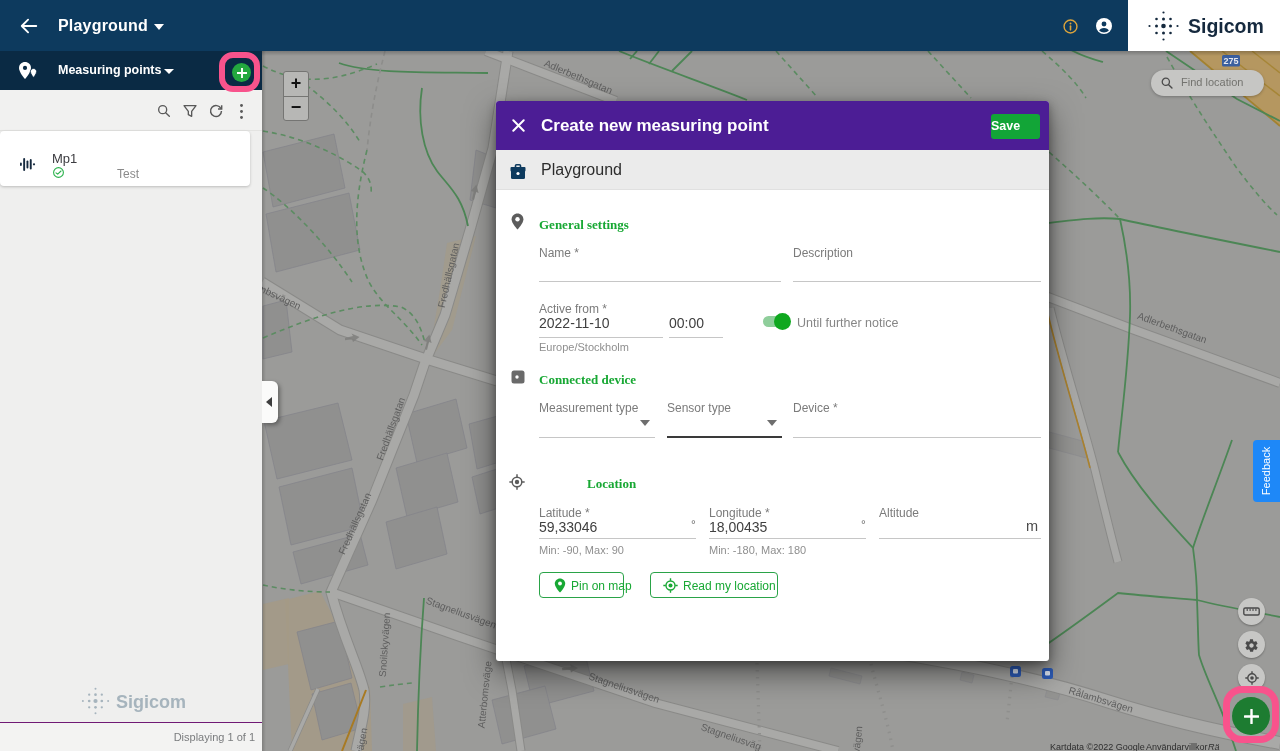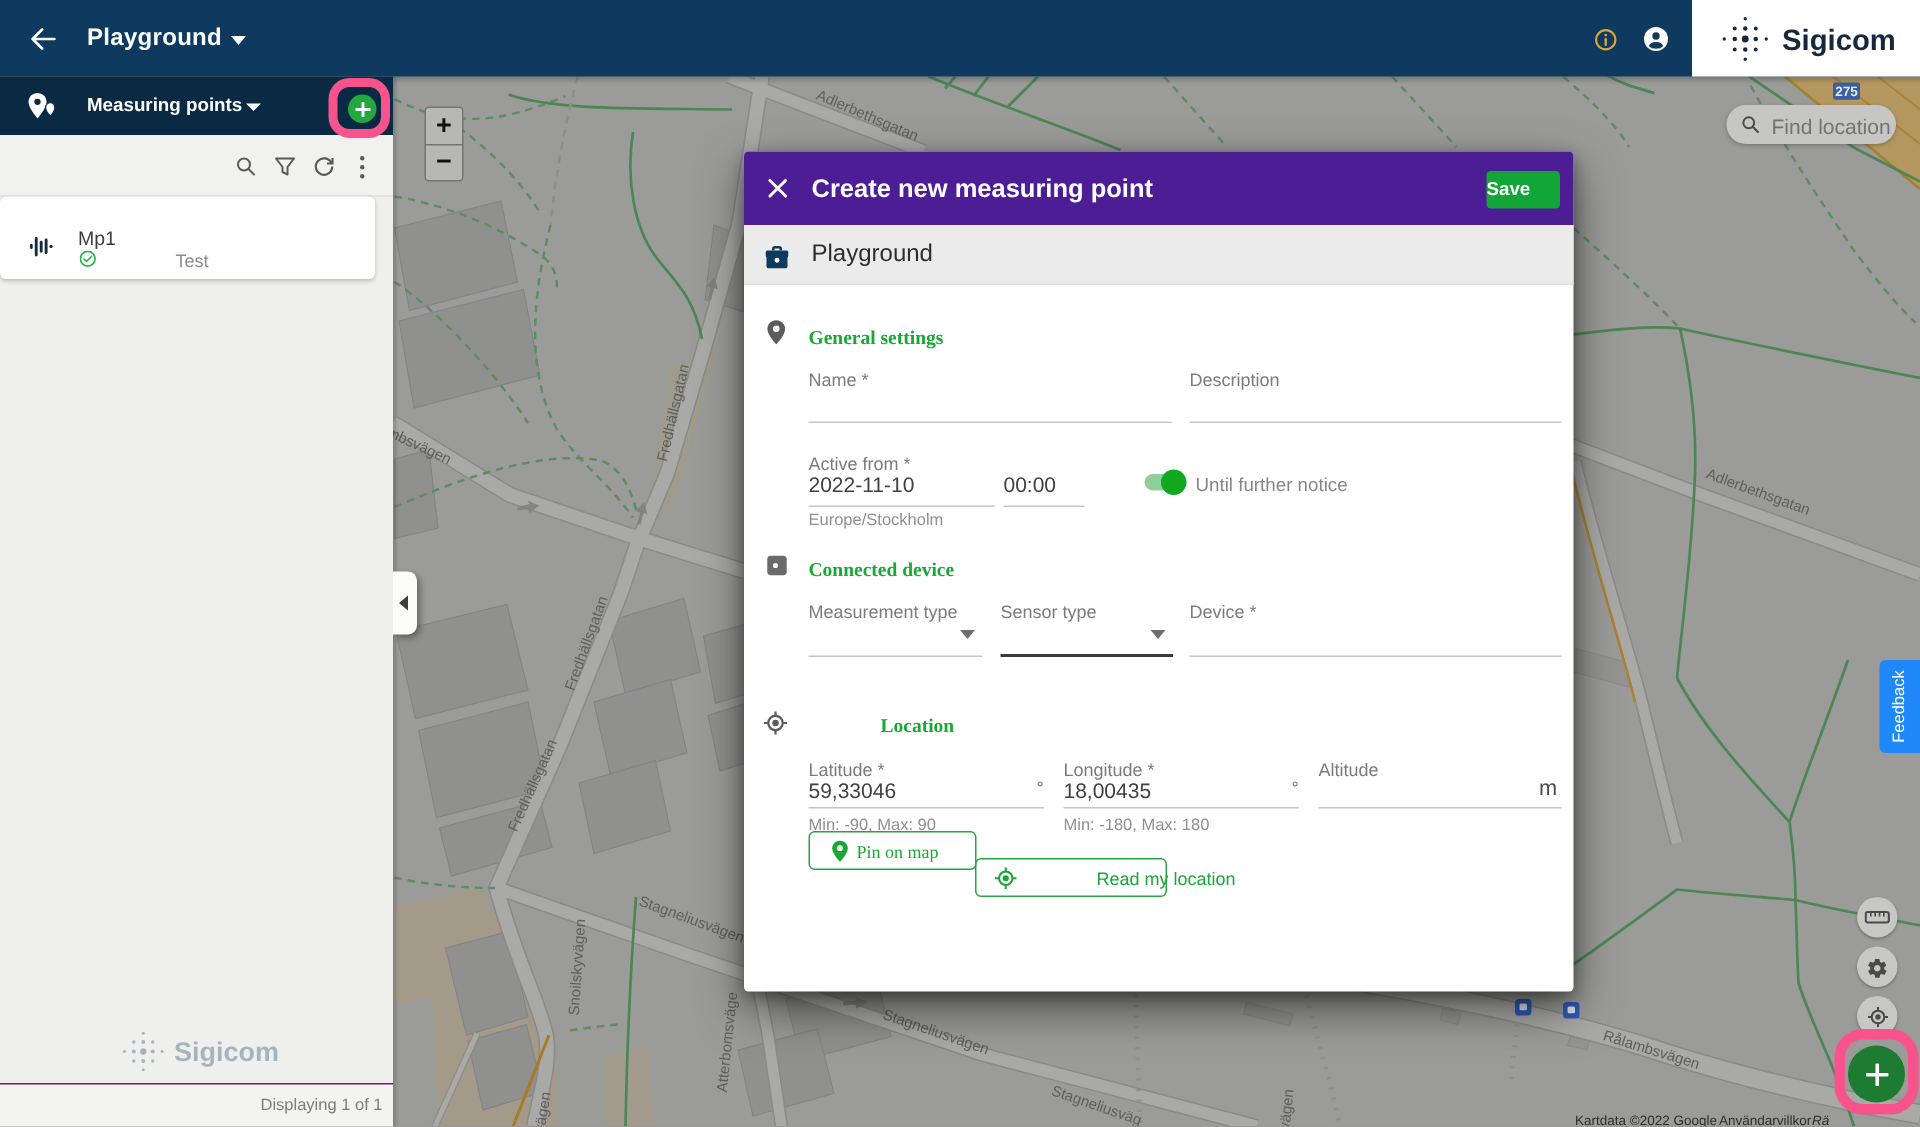--- a/index.html
+++ b/index.html
@@ -33,21 +33,21 @@
   #collapse-tab .tri{position:absolute;left:4px;top:16px;width:0;height:0;
         border-top:5px solid transparent;border-bottom:5px solid transparent;
         border-right:6px solid #3e3e3e;}
   
   #zoomctl{left:283px;top:71px;width:24px;height:48px;background:#b7b7b5;z-index:10;
            border:1px solid #757573;border-radius:3px;color:#111;}
   #zoomctl .zc{position:absolute;left:0;width:24px;height:24px;text-align:center;
                font-size:18px;font-weight:bold;line-height:23px;}
   #findloc{left:1151px;top:70px;width:113px;height:26px;border-radius:13px;background:#c6c6c4;
            z-index:10;box-shadow:0 1px 3px rgba(0,0,0,.25);}
-  #findloc .t{position:absolute;left:30px;top:6px;font-size:14px;color:#73736f;}
+  #findloc .t{position:absolute;left:30px;top:6px;font-size:11px;color:#73736f;}
   .mapbtn{width:27px;height:27px;border-radius:50%;background:#c7c7c5;z-index:10;
           box-shadow:0 1px 2px rgba(0,0,0,.3);}
   #fab{left:1232px;top:697px;width:38px;height:38px;border-radius:50%;background:#1d7c31;z-index:11;}
   #leafbox{left:1284px;top:724px;width:20px;height:14px;background:rgba(207,207,205,0.88);z-index:12;
            font-size:9.5px;color:#31659f;padding-top:1px;padding-left:4px;box-sizing:border-box;overflow:hidden;}
   
   #ring1{left:219px;top:52px;width:41px;height:40px;border:6px solid #f8538c;border-radius:14px;
          z-index:50;box-sizing:border-box;}
   #ring2{left:1223px;top:686px;width:56px;height:57px;border:7px solid #f8538c;border-radius:19px;
          z-index:50;box-sizing:border-box;}
@@ -438,29 +438,29 @@
 <div class="uline" style="left:43px;top:437px;width:157px;"></div>
 <div class="fhint" style="left:43px;top:443px;">Min: -90, Max: 90</div>
 <div class="flabel" style="left:213px;top:405px;">Longitude *</div>
 <div class="fvalue" style="left:213px;top:418px;">18,00435</div>
 <div class="abs" style="left:365px;top:417px;font-size:12px;color:#6d6d6d;">°</div>
 <div class="uline" style="left:213px;top:437px;width:157px;"></div>
 <div class="fhint" style="left:213px;top:443px;">Min: -180, Max: 180</div>
 <div class="flabel" style="left:383px;top:405px;">Altitude</div>
 <div class="abs" style="left:530px;top:417px;font-size:14.5px;color:#4a4a4a;">m</div>
 <div class="uline" style="left:383px;top:437px;width:162px;"></div>
-<div class="gbtn" style="left:43px;top:453px;width:112px;font-family:Liberation Serif, serif;">
+<div class="gbtn" style="left:43px;top:471px;width:85px;">
 <svg style="position:absolute;left:14px;top:5px;" width="12" height="15" viewBox="0 0 13 17">
 <path d="M6.5,0.5 C3.2,0.5 0.6,3.1 0.6,6.3 C0.6,10.6 6.5,16.5 6.5,16.5 C6.5,16.5 12.4,10.6 12.4,6.3 C12.4,3.1 9.8,0.5 6.5,0.5 z" fill="#18a834"></path>
 <circle cx="6.5" cy="6.2" r="2.2" fill="#fff"></circle>
       </svg>
 <span style="position:absolute;left:31px;top:6px;">Pin on map</span>
     </div>
 <div class="gbtn" style="left:154px;top:471px;width:128px;">
 <svg style="position:absolute;left:12px;top:5px;" width="15" height="15" viewBox="0 0 14 14">
 <circle cx="7" cy="7" r="4.2" fill="none" stroke="#18a834" stroke-width="1.3"></circle>
 <circle cx="7" cy="7" r="1.9" fill="#18a834"></circle>
 <path d="M7,0.3 V2.6 M7,11.4 V13.7 M0.3,7 H2.6 M11.4,7 H13.7" stroke="#18a834" stroke-width="1.3"></path>
       </svg>
-<span style="position:absolute;left:32px;top:6px;margin-left:48px;">Read my location</span>
+<span style="position:absolute;left:32px;top:6px;">Read my location</span>
     </div>
 
 </div>
 
 </body></html>

